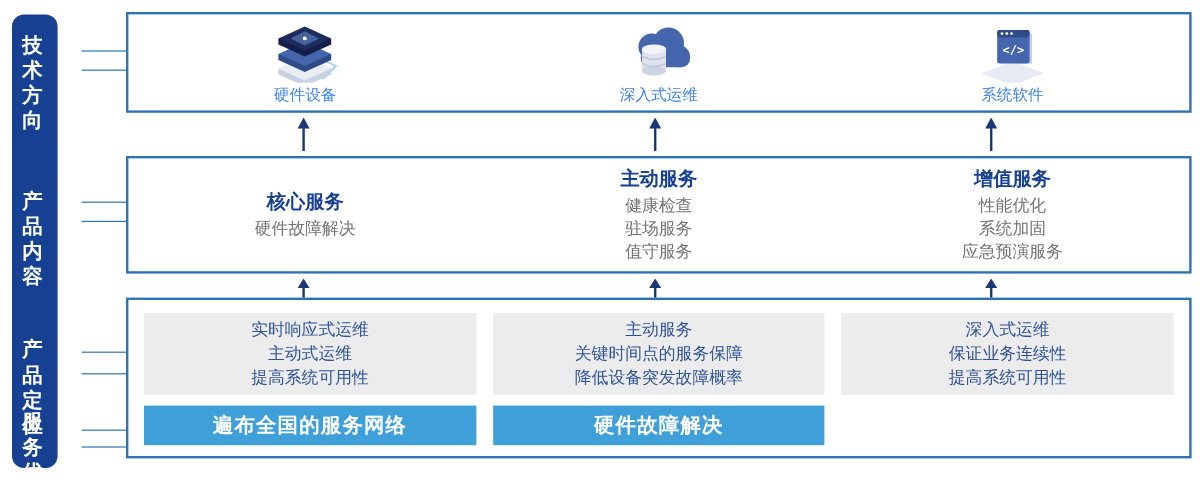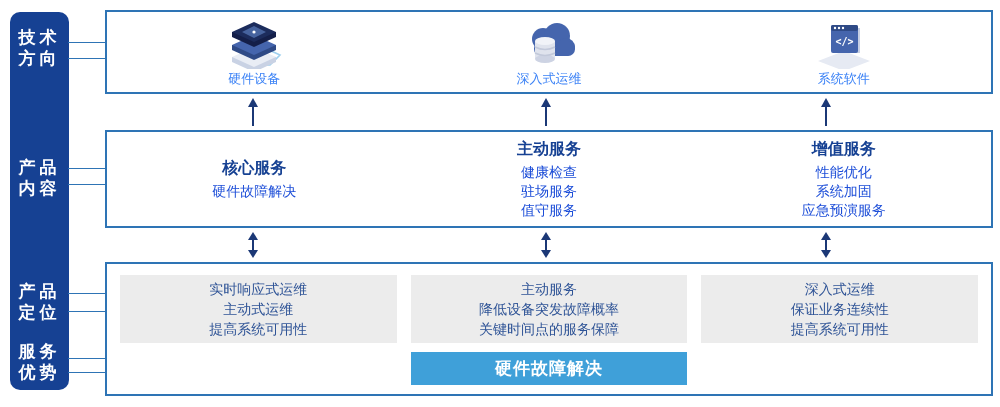--- a/index.html
+++ b/index.html
@@ -7,22 +7,22 @@
   body {
     font-family: "DejaVu Sans", "Liberation Sans", sans-serif;
     background: #ffffff;
     position: relative;
     overflow: hidden;
   }
   .stage { position:absolute; left:0; top:0; width:1000px; height:407px; }
 
   
   .rail {
-    position:absolute; left:10px; top:12px; width:59px; height:378px;
-    background:#164193; border-radius:10px;font-family:Liberation Mono, monospace;
+    position:absolute; left:10px; top:12px; width:38px; height:378px;
+    background:#164193; border-radius:10px;
   }
   .rail-label {
     position:absolute; left:0; width:100%;
     color:#ffffff; font-weight:bold; font-size:17px; line-height:21px;
     text-align:center; letter-spacing:4px; white-space:pre-line;
   }
   .rail-label.l0 { top:16px; }
   .rail-label.l1 { top:146px; }
   .rail-label.l2 { top:270px; }
   .rail-label.l3 { top:330px; }
@@ -33,33 +33,33 @@
     border-top:1.5px solid #2e74b5;
   }
 
   
   .panel {
     position:absolute; left:105px; width:888px;
     background:#ffffff; border:2px solid #2e74b5;
   }
   .panel.tech    { top:10px;  height:84px; }
   .panel.content { top:130px; height:98px; }
-  .panel.bottom  { top:262px; height:134px; }
+  .panel.bottom  { top:248px; height:134px; }
 
   .cols3 { display:grid; grid-template-columns:1fr 1fr 1fr; width:100%; height:100%; }
 
   
   .tech-cell { display:flex; flex-direction:column; align-items:center; justify-content:center; padding-top:2px; }
   .tech-cell .icon { height:50px; display:flex; align-items:center; justify-content:center; }
   .tech-cell .tlabel { margin-top:1px; color:#3b82f6; font-weight:normal; font-size:13px; }
 
   
   .svc-cell { display:flex; flex-direction:column; align-items:center; justify-content:center; text-align:center; }
   .svc-title { color:#164193; font-weight:bold; font-size:16px; line-height:22px; margin-bottom:3px;text-align:center; }
-  .svc-item  { color:#1d4ed8; font-size:14px; line-height:19px; }
+  .svc-item  { color:#737373; font-size:14px; line-height:19px; }
 
   
   .panel.bottom .cols3 { padding:11px 13px; grid-column-gap:14px; height:auto; }
   .pos-cell { display:flex; flex-direction:column; }
   .gray-box {
     background:#ececec; height:68px;
     display:flex; flex-direction:column; align-items:center; justify-content:center;
     text-align:center; color:#2e5396; font-size:14px; line-height:20px;
   }
   .blue-bar {
@@ -217,26 +217,27 @@
   </div>
 
   <div class="panel bottom">
     <div class="cols3">
       <div class="pos-cell">
         <div class="gray-box">
           <div>实时响应式运维</div>
           <div>主动式运维</div>
           <div>提高系统可用性</div>
         </div>
+        <div class="blue-bar">遍布全国的服务网络</div>
       </div>
       <div class="pos-cell">
         <div class="gray-box">
           <div>主动服务</div>
+          <div>关键时间点的服务保障</div>
           <div>降低设备突发故障概率</div>
-          <div>关键时间点的服务保障</div>
         </div>
         <div class="blue-bar">硬件故障解决</div>
       </div>
       <div class="pos-cell">
         <div class="gray-box">
           <div>深入式运维</div>
           <div>保证业务连续性</div>
           <div>提高系统可用性</div>
         </div>
       </div>

